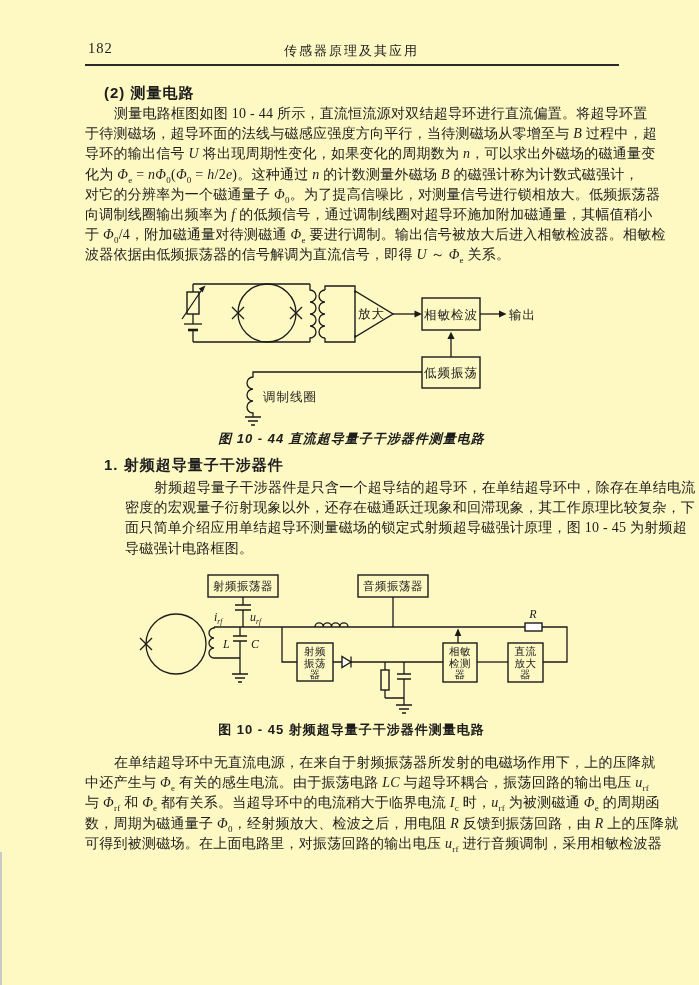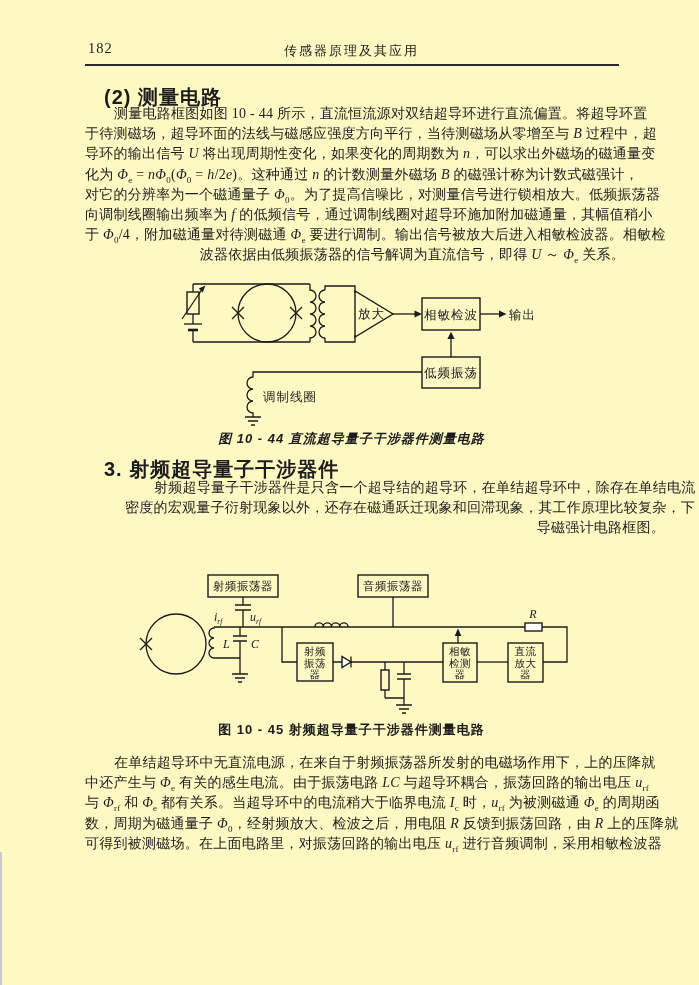--- a/index.html
+++ b/index.html
@@ -11,26 +11,26 @@
     overflow:hidden;
     font-family:"Liberation Serif","DejaVu Serif",serif;
     color:#1c1c1c;
   }
   
   .pagenum{position:absolute;left:88px;top:40px;font-size:14.5px;letter-spacing:1px;}
   .running-title{position:absolute;left:85px;top:42px;width:533px;text-align:center;font-size:13px;letter-spacing:2px;}
   .header-rule{position:absolute;left:85px;top:64px;width:534px;height:2px;background:#2a2a2a;}
   
   .subheading{
-    position:absolute;left:104px;font-size:20px;font-weight:700;
+    position:absolute;left:104px;font-size:15px;font-weight:700;
     font-family:"Liberation Sans","DejaVu Sans",sans-serif;letter-spacing:1px;
   }
   
   .para{position:absolute;left:85px;width:540px;}
-  .pline{height:20.2px;line-height:20.2px;font-size:14px;letter-spacing:0.25px;white-space:nowrap;text-align:right;}
+  .pline{height:20.2px;line-height:20.2px;font-size:14px;letter-spacing:0.25px;white-space:nowrap;}
   .pline i{font-family:"Liberation Serif","DejaVu Serif",serif;font-style:italic;}
   .pline sub{font-size:9px;}
   .indent{padding-left:29px;}
   
   .figure-caption{
     position:absolute;left:85px;width:533px;text-align:center;
     font-size:13px;font-weight:700;
     font-family:"Liberation Sans","DejaVu Sans",sans-serif;letter-spacing:1px;
   }
   svg{position:absolute;}
@@ -119,25 +119,26 @@
     <polygon class="ah" points="366,55.8 362.4,63 369.6,63"></polygon>
 
     <g>
       <path class="wire" d="M337,96 L168,96 L168,101 a6,6 0 0 0 0,12 a6,6 0 0 0 0,12 a6,6 0 0 0 0,12 L168,141"></path>
       <path class="wire" d="M160,141 L176,141 M163,145 L173,145 M166,149 L170,149"></path>
       <text class="dlabel" x="178" y="125">调制线圈</text>
     </g>
   </svg>
   <div class="figure-caption" style="top:430px;font-style:italic;">图 10 - 44  直流超导量子干涉器件测量电路</div>
 
-  <div class="subheading" style="top:456px;">3. 射频超导量子干涉器件</div>
+  <div class="subheading" style="top:456px;">1. 射频超导量子干涉器件</div>
 
   <div class="para" style="top:478px;margin-left:40px;">
     <div class="pline indent">射频超导量子干涉器件是只含一个超导结的超导环，在单结超导环中，除存在单结电流</div>
     <div class="pline">密度的宏观量子衍射现象以外，还存在磁通跃迁现象和回滞现象，其工作原理比较复杂，下</div>
+    <div class="pline">面只简单介绍应用单结超导环测量磁场的锁定式射频超导磁强计原理，图 10 - 45 为射频超</div>
     <div class="pline">导磁强计电路框图。</div>
   </div>
 
   <svg style="left:120px;top:566px;" width="460" height="158" viewBox="0 0 460 158">
 
     <g>
       <rect class="box" x="88" y="9" width="70" height="22"></rect>
       <text class="dlabel-s" x="123" y="24" text-anchor="middle">射频振荡器</text>
     </g>
 

